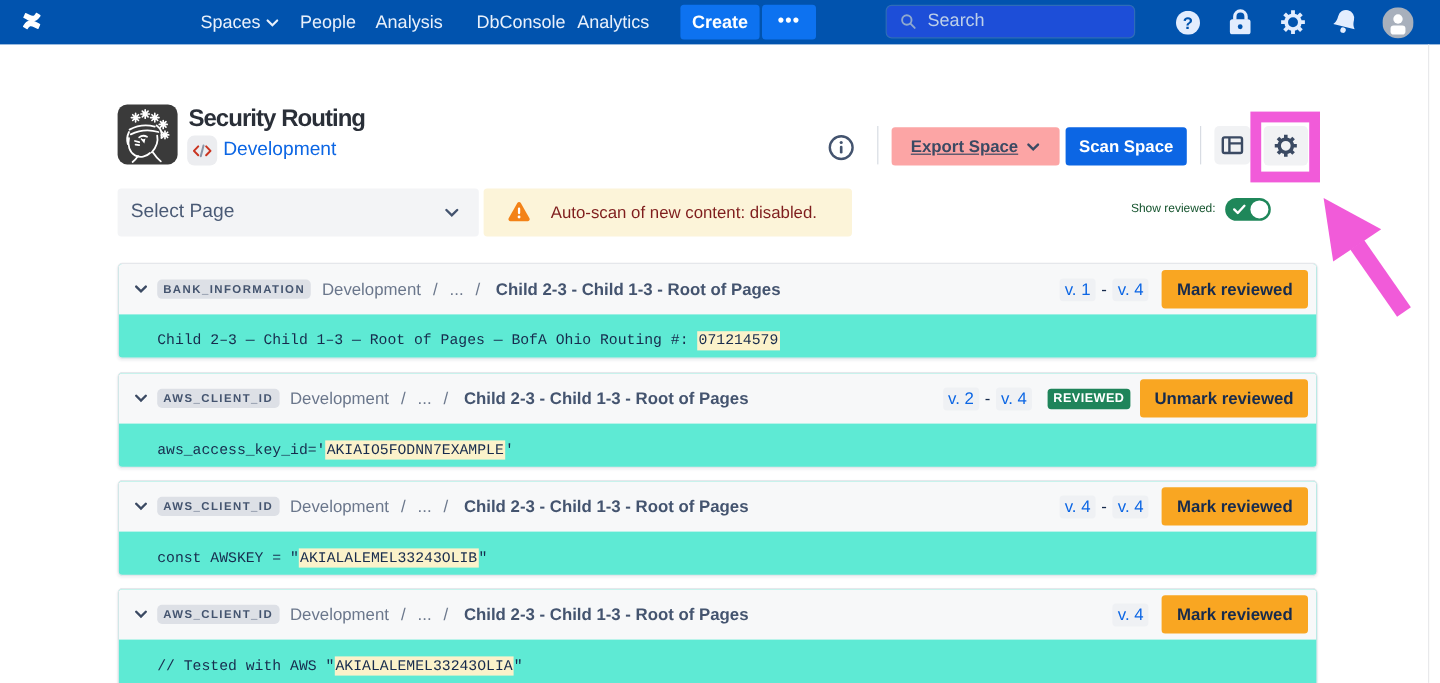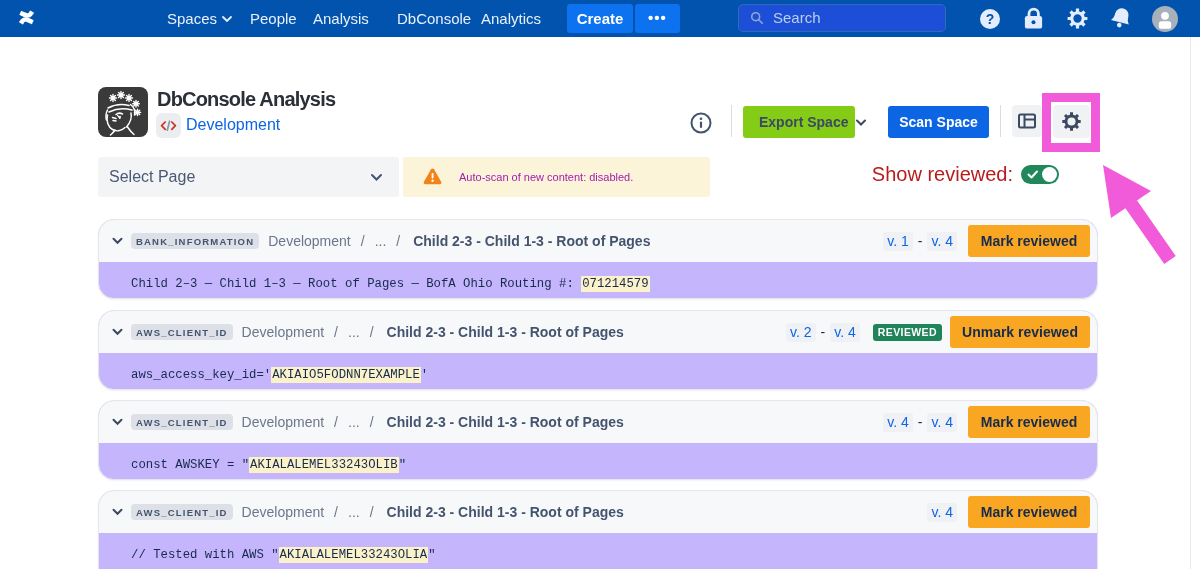--- a/index.html
+++ b/index.html
@@ -15,39 +15,39 @@
     border-radius:3px; color:#fff; font-size:15px; font-weight:700; text-align:center; line-height:27px; letter-spacing:1px;}
   #search { position:absolute; left:738px; top:4px; width:208px; height:28px; background:#1d4ed8;
     border:1.5px solid #2E6CB8; border-radius:5px; }
   #search .ph { position:absolute; left:34px; top:0; line-height:25px; color:#BCCFE8; font-size:15px; }
   
   #spaceicon { position:absolute; left:98px; top:87px; width:50px; height:50px; border-radius:8px; background:#3A3A3A; }
   #h1 { position:absolute; left:157px; top:88px; font-size:20px; line-height:22px; letter-spacing:-0.8px; font-weight:700; color:#2A2F38; }
   #devbadge { position:absolute; left:156px; top:113px; width:25px; height:25px; border-radius:6px; background:#ECEDF0; }
   #devlink { position:absolute; left:186px; top:116px; font-size:16px; color:#0C66E4; }
   .vdiv { position:absolute; width:1px; top:105px; height:32px; background:#D8DCE3; }
-  #exportbtn { position:absolute; left:743px; top:106px; width:112px; height:32px; background:#84cc16; border-radius:3px;
-    color:#3B4A63; font-size:14px; font-weight:700; line-height:32px; text-align:left; padding-left:16px; }
+  #exportbtn { position:absolute; left:743px; top:106px; width:140px; height:32px; background:#fca5a5; border-radius:3px;
+    color:#3B4A63; font-size:14px; font-weight:700; line-height:32px; text-align:left; padding-left:16px;text-decoration:underline; }
   #scanbtn  { position:absolute; left:888px; top:106px; width:101px; height:32px; background:#0C66E4; border-radius:3px;
     color:#fff; font-size:14px; font-weight:700; line-height:32px; text-align:center; }
   .iconbtn { position:absolute; top:105px; height:32px; background:#F1F2F4; border-radius:4px; display:flex; align-items:center; justify-content:center; }
   #boardbtn { left:1012px; width:30px; }
   #gearbtn  { left:1053px; width:37px; height:33px; }
   #magenta { position:absolute; left:1042px; top:93px; width:58px; height:59px; border:9px solid #F15BD9; }
   
   #selectpage { position:absolute; left:98px; top:157px; width:301px; height:40px; background:#F3F4F6; border-radius:3px; }
   #selectpage span { position:absolute; left:11px; top:0; line-height:40px; font-size:16px; color:#4A5A75; }
   #warn { position:absolute; left:403px; top:157px; width:307px; height:40px; background:#FCF4D9; border-radius:3px; }
-  #warn .txt { position:absolute; left:56px; top:0; line-height:40px; font-size:11px; color:#a21caf; font-weight:500; }
+  #warn .txt { position:absolute; left:56px; top:0; line-height:40px; font-size:14px; color:#7f1d1d; font-weight:500; }
   #showrev { position:absolute; left:780px; top:0px; width:233px; height:19px; top:165px; text-align:right;
-    font-size:20px; color:#b91c1c; line-height:19px; }
+    font-size:10px; color:#14532d; line-height:19px; }
   #toggle { position:absolute; left:1021px; top:165px; width:38px; height:19px; border-radius:10px; background:#1F875A; }
   #toggle .knob { position:absolute; right:2px; top:2px; width:15px; height:15px; border-radius:50%; background:#fff; }
   
-  .card { position:absolute; left:98px; width:1000px; background:#c4b5fd; border:1px solid #E5E7EB; border-radius:16px;
+  .card { position:absolute; left:98px; width:1000px; background:#5eead4; border:1px solid #E5E7EB; border-radius:4px;
     box-shadow:0 1px 2px rgba(9,30,66,0.06); overflow:hidden; }
   .chead { height:42px; background:#F7F8F9; display:flex; align-items:center; padding-left:13px; padding-right:7px; }
   .badge { background:#DDE0E6; color:#44546F; font-size:9.5px; font-weight:700; border-radius:4px;
     padding:2.5px 5px; letter-spacing:1.2px; margin-left:8px; white-space:nowrap; }
   .crumbs { margin-left:9px; font-size:14px; color:#6B778C; white-space:nowrap; }
   .crumbs .sep { margin:0 10px; }
   .crumbs .title { color:#44546F; font-weight:600; margin-left:3px; }
   .right { margin-left:auto; display:flex; align-items:center; }
   .chip { background:#EFF1F4; color:#0C66E4; font-size:14px; border-radius:3px; padding:1.5px 4px; white-space:nowrap; }
   .dash { color:#172B4D; font-size:14px; margin:0 5px; }
@@ -137,21 +137,21 @@
       <g stroke-width="1.4">
         <path d="M15 14.5 l0 -7 M11.5 11 l7 0 M12.6 8.6 l4.8 4.8 M12.6 13.4 l4.8 -4.8"></path>
         <path d="M23 11.5 l0 -7 M19.5 8 l7 0 M20.6 5.6 l4.8 4.8 M20.6 10.4 l4.8 -4.8"></path>
         <path d="M31 14.5 l0 -7 M27.5 11 l7 0 M28.6 8.6 l4.8 4.8 M28.6 13.4 l4.8 -4.8"></path>
         <path d="M38 20 l0 -6.6 M34.7 16.7 l6.6 0 M35.7 14.4 l4.6 4.6 M35.7 19 l4.6 -4.6"></path>
         <path d="M39.5 28.5 l0 -6.2 M36.4 25.4 l6.2 0 M37.3 23.2 l4.4 4.4 M37.3 27.6 l4.4 -4.4"></path>
       </g>
     </g>
   </svg>
 </div>
-<div id="h1">DbConsole Analysis</div>
+<div id="h1">Security Routing</div>
 <div id="devbadge">
   <svg width="25" height="25" viewBox="0 0 25 25">
     <path d="M9.2 9l-3.6 3.7L9.2 16.4" stroke="#CA3521" stroke-width="1.7" fill="none" stroke-linecap="round" stroke-linejoin="round"></path>
     <path d="M15.8 9l3.6 3.7-3.6 3.7" stroke="#CA3521" stroke-width="1.7" fill="none" stroke-linecap="round" stroke-linejoin="round"></path>
     <path d="M13.6 8.2l-2.3 9" stroke="#8C97A8" stroke-width="1.7" stroke-linecap="round"></path>
   </svg>
 </div>
 <div id="devlink">Development</div>
 
 <svg class="abs" style="left:690px;top:112px" width="22" height="22" viewBox="0 0 22 22">

